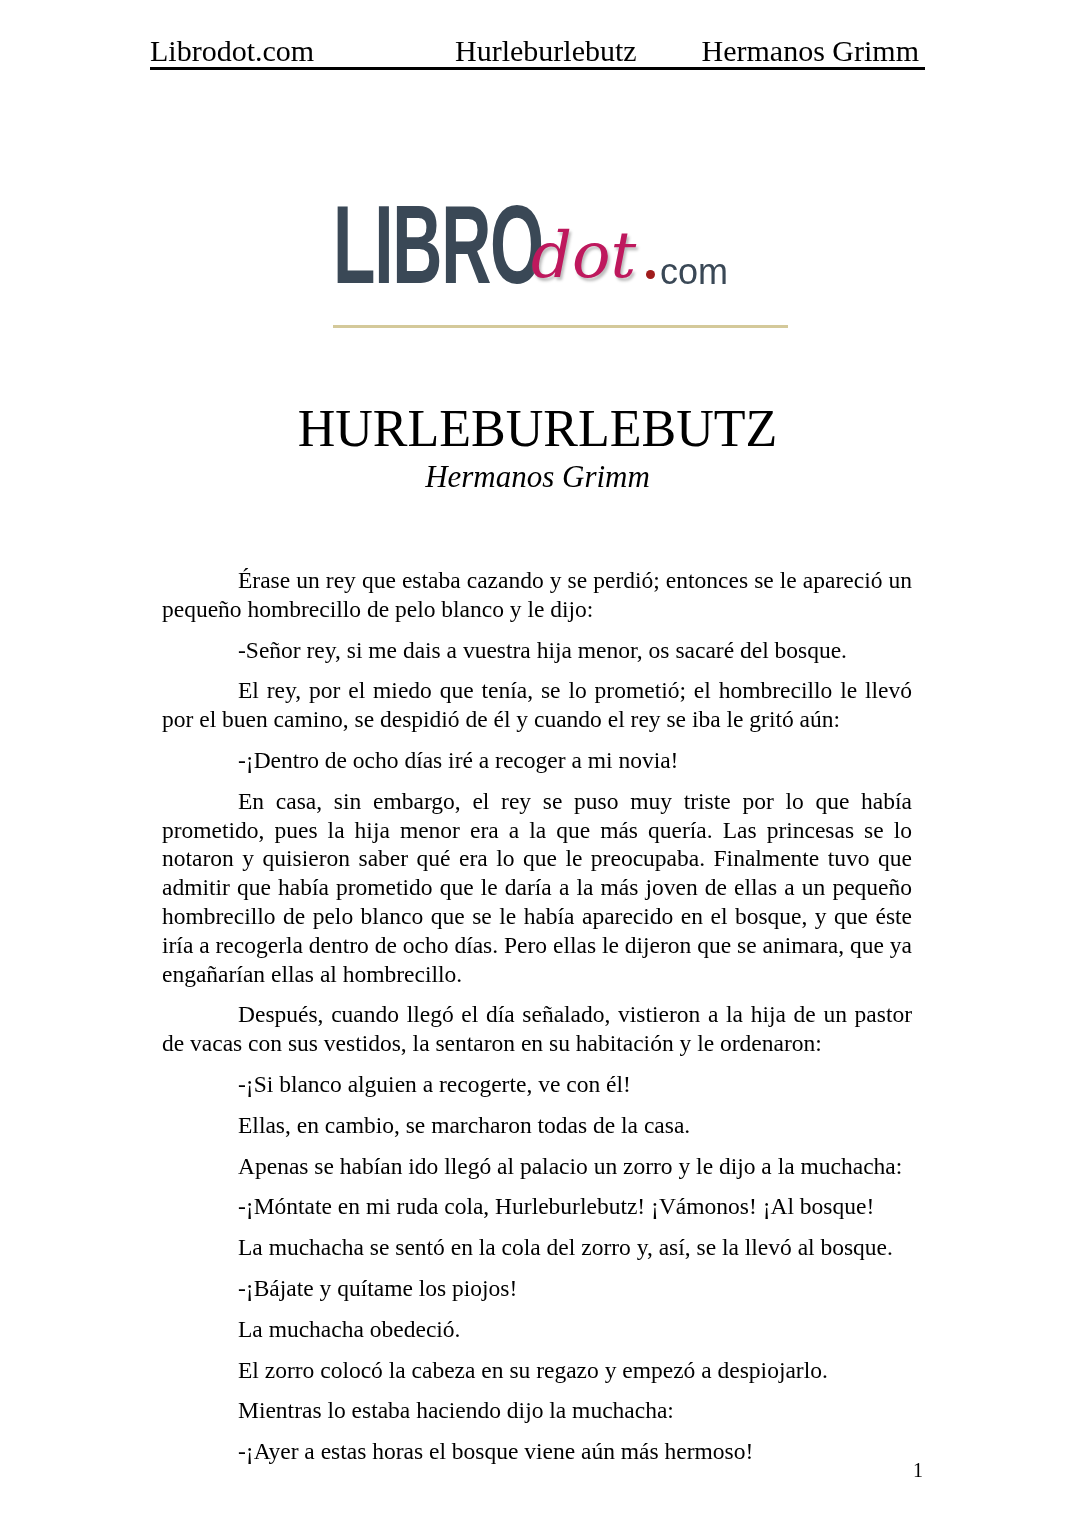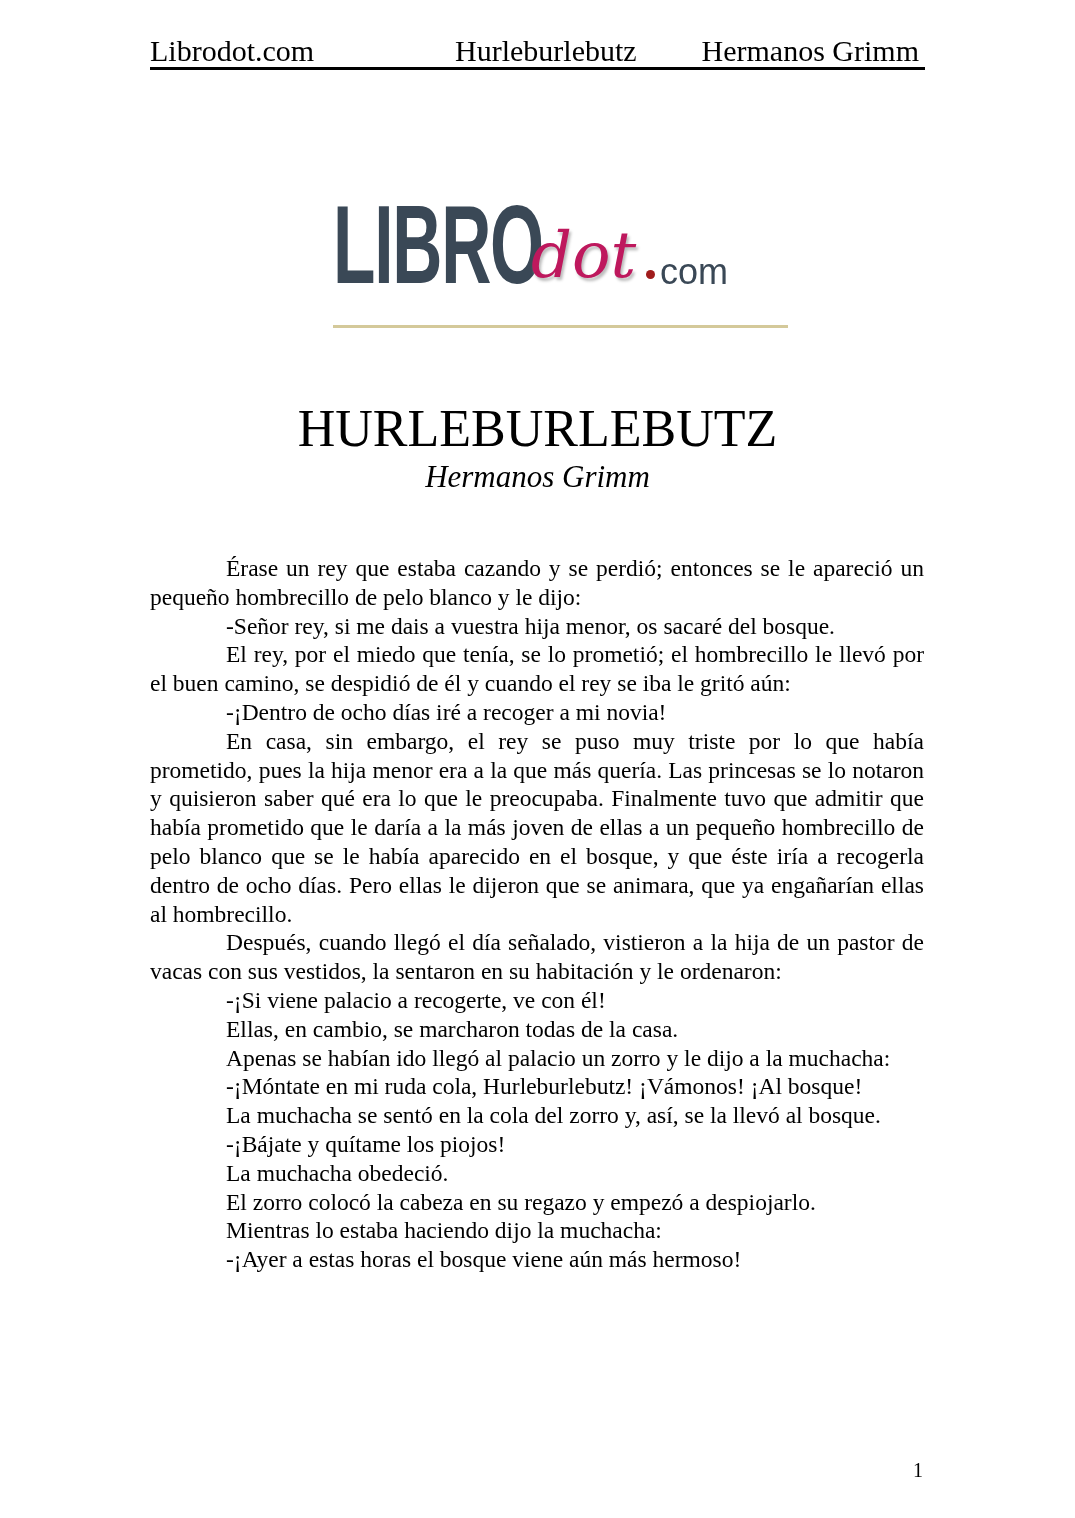--- a/index.html
+++ b/index.html
@@ -21,21 +21,21 @@
                      text-shadow: 2px 3px 3px #bbb; }
     .logo-reddot { position: absolute; left: 313px; top: 80px; width: 9px; height: 9px; border-radius: 50%; background: #a01c1c; }
     .logo-com { position: absolute; left: 327px; top: 62px; font-family: "Liberation Sans", "DejaVu Sans", sans-serif;
                 font-size: 36px; line-height: 40px; color: #3a4856; }
     .logo-rule { position: absolute; left: 0; top: 135px; width: 455px; height: 3px; background: #d4c99a; }
 
     .title { position: absolute; left: 0; width: 1075px; top: 400px; text-align: center; font-size: 52px; line-height: 58px; }
     .subtitle { position: absolute; left: 0; width: 1075px; top: 458px; text-align: center; font-size: 31px; font-style: italic; line-height: 38px; }
 
     .body { position: absolute; left: 150px; top: 554px; width: 774px; font-size: 23.5px; line-height: 28.8px; }
-    .body p { margin: 0; text-indent: 76px; text-align: justify; }
+    .body p { margin: 12px; text-indent: 76px; text-align: justify; }
     .page-number { position: absolute; right: 152px; top: 1458px; font-size: 20px; line-height: 24px; }
   </style>
 </head>
 <body>
 
 <div class="header">
   <span class="h-left">Librodot.com</span>
   <span class="h-center">Hurleburlebutz</span>
   <span class="h-right">Hermanos Grimm</span>
 </div>
@@ -52,21 +52,21 @@
 <div class="title">HURLEBURLEBUTZ</div>
 <div class="subtitle">Hermanos Grimm</div>
 
 <div class="body">
   <p>Érase un rey que estaba cazando y se perdió; entonces se le apareció un pequeño hombrecillo de pelo blanco y le dijo:</p>
   <p>-Señor rey, si me dais a vuestra hija menor, os sacaré del bosque.</p>
   <p>El rey, por el miedo que tenía, se lo prometió; el hombrecillo le llevó por el buen camino, se despidió de él y cuando el rey se iba le gritó aún:</p>
   <p>-¡Dentro de ocho días iré a recoger a mi novia!</p>
   <p>En casa, sin embargo, el rey se puso muy triste por lo que había prometido, pues la hija menor era a la que más quería. Las princesas se lo notaron y quisieron saber qué era lo que le preocupaba. Finalmente tuvo que admitir que había prometido que le daría a la más joven de ellas a un pequeño hombrecillo de pelo blanco que se le había aparecido en el bosque, y que éste iría a recogerla dentro de ocho días. Pero ellas le dijeron que se animara, que ya engañarían ellas al hombrecillo.</p>
   <p>Después, cuando llegó el día señalado, vistieron a la hija de un pastor de vacas con sus vestidos, la sentaron en su habitación y le ordenaron:</p>
-  <p>-¡Si viene palacio a recogerte, ve con él!</p>
+  <p>-¡Si blanco alguien a recogerte, ve con él!</p>
   <p>Ellas, en cambio, se marcharon todas de la casa.</p>
   <p>Apenas se habían ido llegó al palacio un zorro y le dijo a la muchacha:</p>
   <p>-¡Móntate en mi ruda cola, Hurleburlebutz! ¡Vámonos! ¡Al bosque!</p>
   <p>La muchacha se sentó en la cola del zorro y, así, se la llevó al bosque.</p>
   <p>-¡Bájate y quítame los piojos!</p>
   <p>La muchacha obedeció.</p>
   <p>El zorro colocó la cabeza en su regazo y empezó a despiojarlo.</p>
   <p>Mientras lo estaba haciendo dijo la muchacha:</p>
   <p>-¡Ayer a estas horas el bosque viene aún más hermoso!</p>
 </div>

